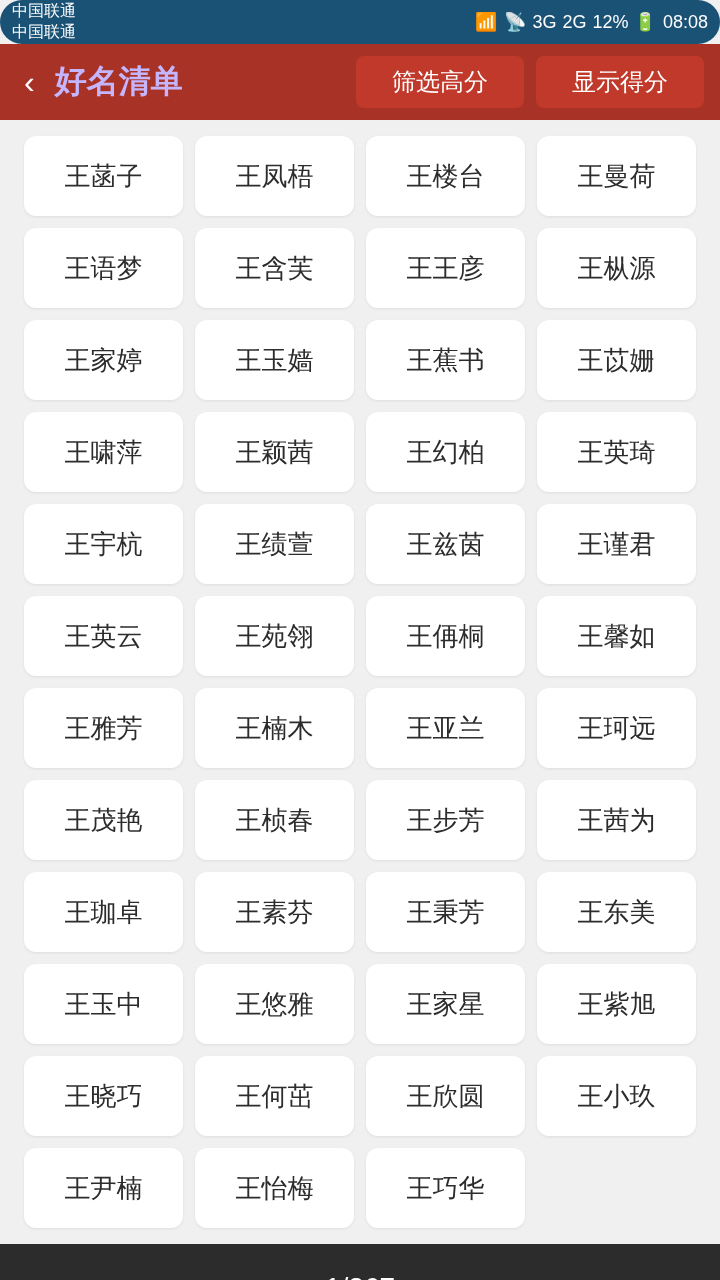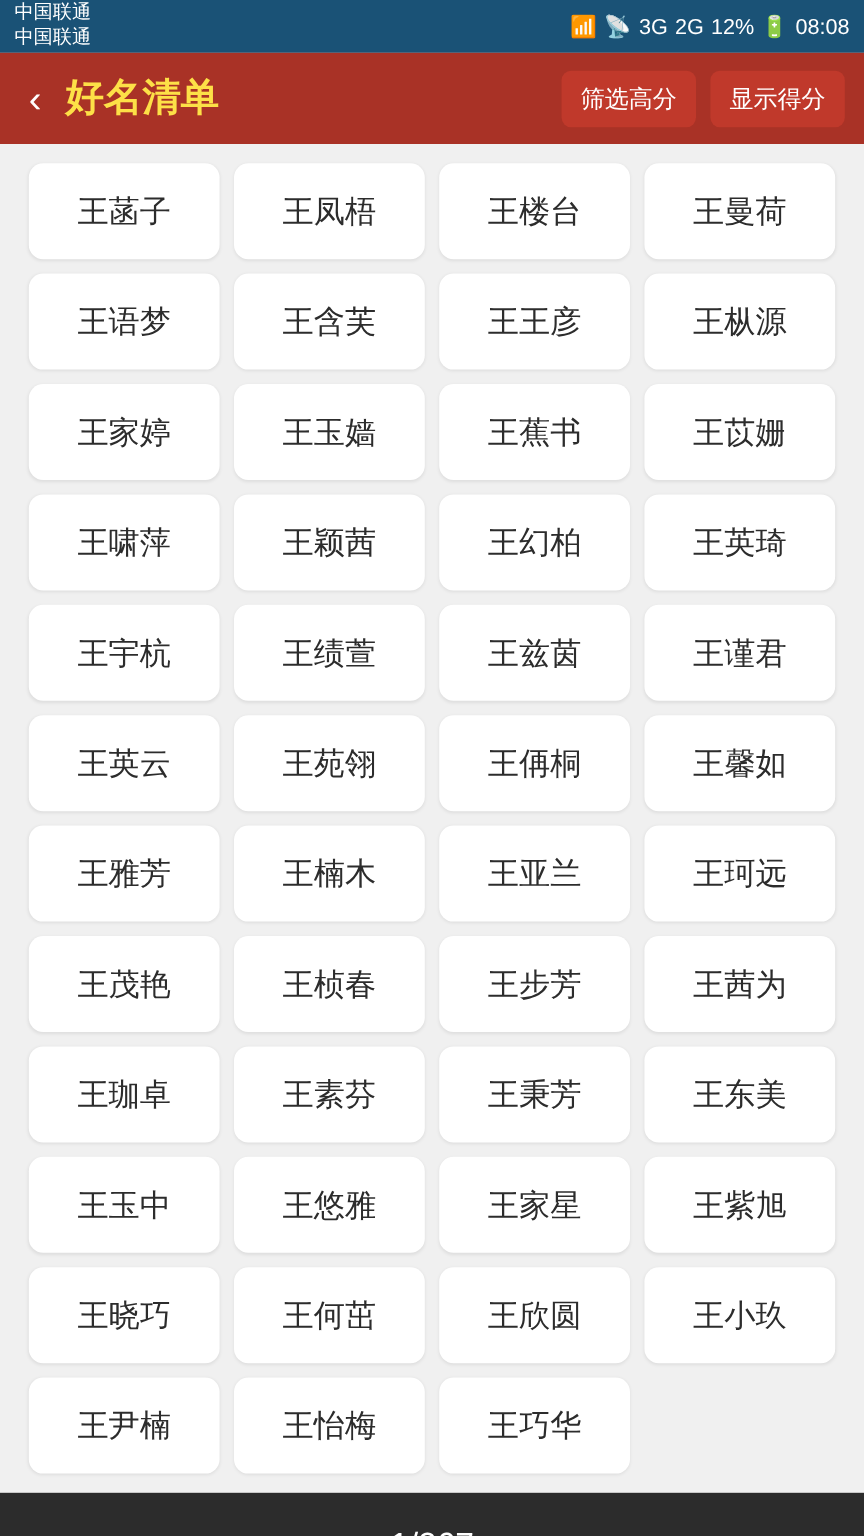--- a/index.html
+++ b/index.html
@@ -16,20 +16,21 @@
     
     .status-bar {
       background: #1a5276;
       color: white;
       display: flex;
       justify-content: space-between;
       align-items: center;
       padding: 4px 12px;
       height: 44px;
       font-size: 18px;
+      border-radius: 22px;
     }
     .status-left { display: flex; flex-direction: column; font-size: 16px; line-height: 1.3; }
     .status-right { display: flex; align-items: center; gap: 6px; font-size: 18px; }
 
     
     .header {
       background: #a93226;
       display: flex;
       align-items: center;
       padding: 0 16px;
@@ -38,32 +39,32 @@
     }
     .back-btn {
       color: white;
       font-size: 32px;
       cursor: pointer;
       padding: 8px;
       display: flex;
       align-items: center;
     }
     .header-title {
-      color: #fde047;
+      color: #c4b5fd;
       font-size: 32px;
       font-weight: bold;
       flex: 1;
     }
     .header-btn {
       background: #c0392b;
       color: white;
       border: none;
       border-radius: 8px;
-      padding: 10px 16px;
-      font-size: 20px;
+      padding: 10px 36px;
+      font-size: 24px;
       cursor: pointer;
       white-space: nowrap;
     }
 
     
     .names-grid {
       flex: 1;
       padding: 16px 24px;
       display: grid;
       grid-template-columns: repeat(4, 1fr);

